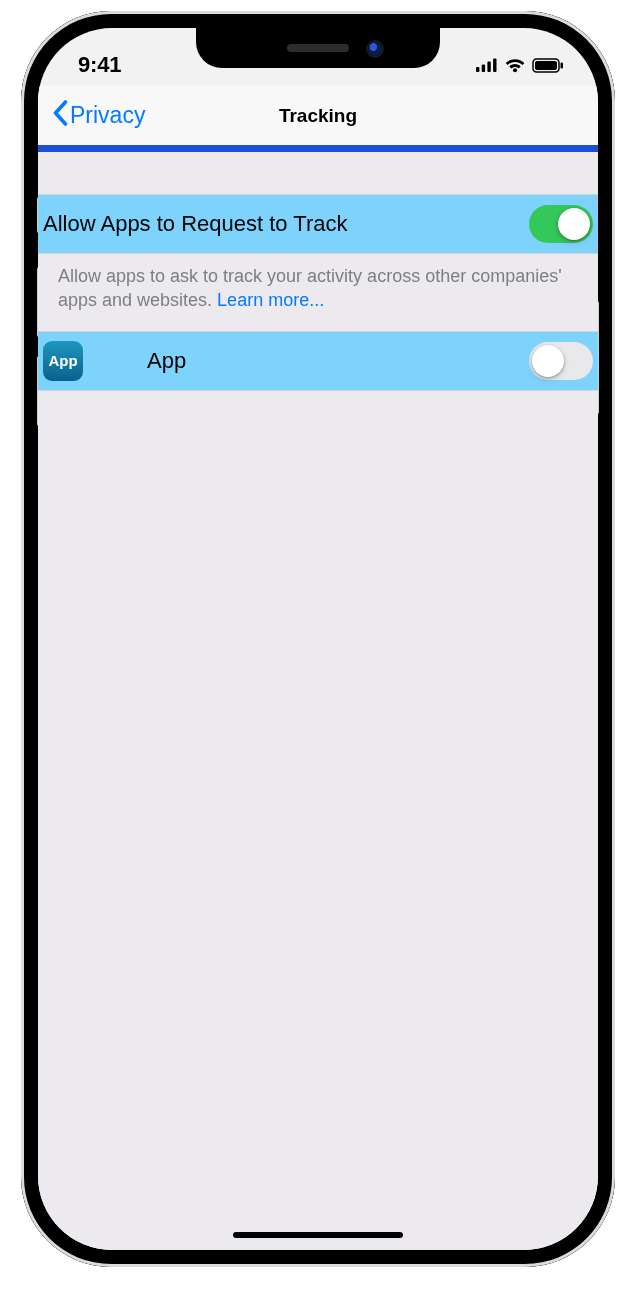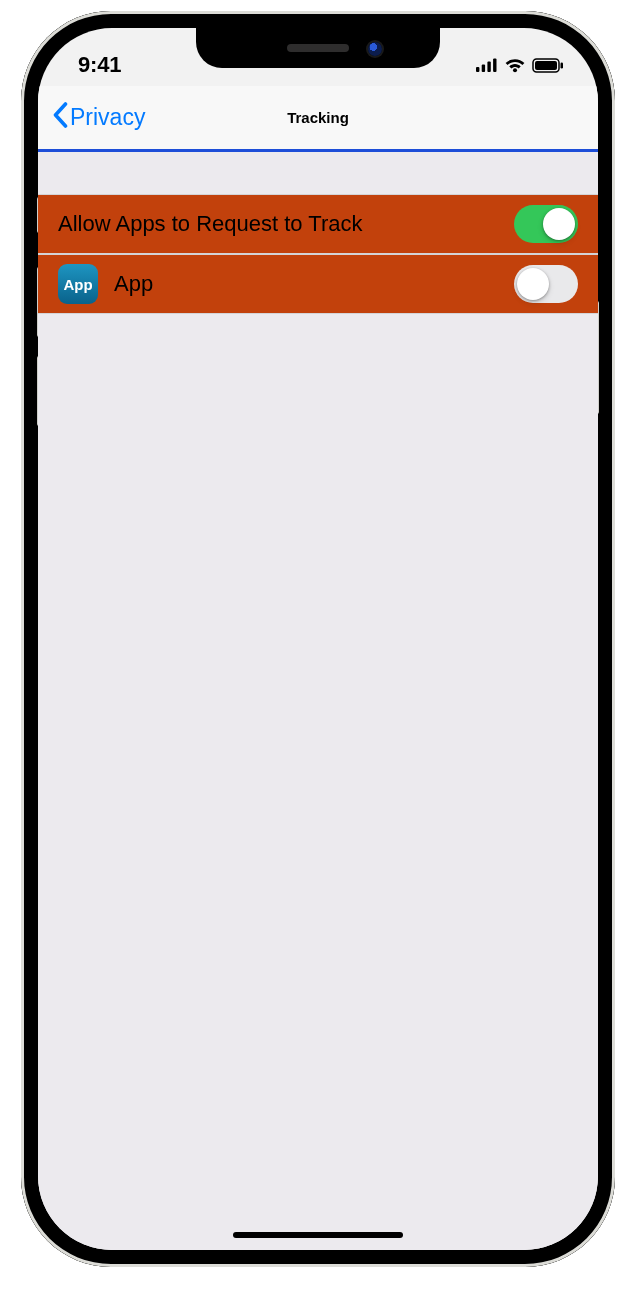--- a/index.html
+++ b/index.html
@@ -51,39 +51,39 @@
     }
     .time{font-size:22px; letter-spacing:-0.2px;}
     .status-icons{display:flex; align-items:center; gap:6px;}
     .cell svg, .wifi svg, .batt svg{display:block;}
 
     
     .navbar{
       position:absolute; left:0; right:0; top:58px; height:66px;
       background:#f8f8f8;
       display:flex; align-items:center; justify-content:center;
-      border-bottom:3px solid #1d4ed8;
+      border-bottom:7px solid #1d4ed8;
     }
     .nav-back{
       position:absolute; left:14px; display:flex; align-items:center; gap:2px;
       color:#037aff; font-size:23px; font-weight:400; cursor:pointer;
     }
-    .nav-title{font-size:15px; font-weight:600; color:#000;}
+    .nav-title{font-size:19px; font-weight:600; color:#000;}
 
     
     .content{
       position:absolute; left:0; right:0; top:124px; bottom:0;
       background:#eceaee; overflow:hidden;
     }
     .section-spacer{height:42px;}
     .row{
-      background:#c2410c; height:60px;
-      display:flex; align-items:center; padding:0 20px;
+      background:#7dd3fc; height:60px;
+      display:flex; align-items:center; padding:0 5px;
       border-top:1px solid #d4d4d7; border-bottom:1px solid #d4d4d7;
-      font-size:22px; color:#000;
+      font-size:22px; color:#000;gap:48px;
     }
     .row .label{flex:1;}
     .footer-text{
       padding:10px 20px 18px 20px;
       font-size:18px; line-height:1.35; color:#7e7e83;
     }
     .footer-text a{color:#037aff; text-decoration:none;}
 
     
     .switch{
@@ -178,20 +178,23 @@
     <div class="content">
       <div class="section-spacer"></div>
 
       <div class="row">
         <span class="label">Allow Apps to Request to Track</span>
         <span class="switch on">
           <span class="knob"></span>
         </span>
       </div>
 
+      <div class="footer-text">
+        <span>Allow apps to ask to track your activity across other companies' apps and websites. </span><a href="#">Learn more...</a>
+      </div>
 
       <div class="row">
         <span class="app-icon">App</span>
         <span class="label">App</span>
         <span class="switch off">
           <span class="knob"></span>
         </span>
       </div>
     </div>
 

